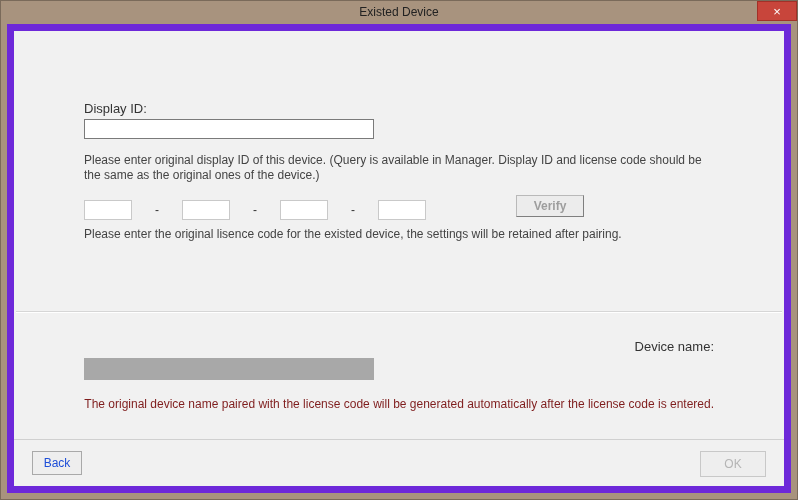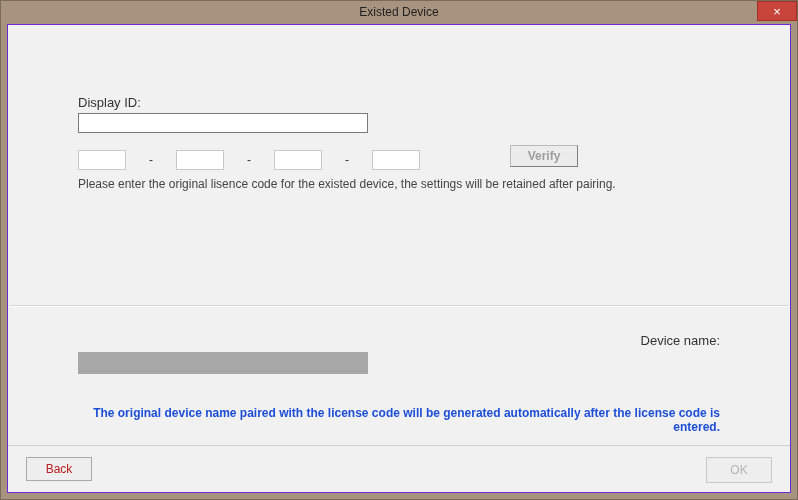--- a/index.html
+++ b/index.html
@@ -47,21 +47,21 @@
     border: 1px solid #a33028;
     box-sizing: border-box;
   }
   .client {
     position: absolute;
     top: 23px;
     left: 6px;
     right: 6px;
     bottom: 6px;
     background: #f1f1f1;
-    border: 1px solid #6d28d9;
+    border: 7px solid #6d28d9;
     box-sizing: border-box;
     padding: 70px 70px 0 70px;
   }
   .label {
     font-size: 13px;
     color: #333;
     margin-bottom: 3px;
   }
   .display-id-input {
     width: 290px;
@@ -142,43 +142,42 @@
   .device-name-box {
     margin-top: 4px;
     width: 290px;
     height: 22px;
     background: #a8a8a8;
     border: none;
     box-sizing: border-box;
   }
   .help-text-3 {
     font-size: 12px;
-    color: #1d4ed8;
-    margin-top: 32px;
-    font-weight: bold;
+    color: #7f1d1d;
+    margin-top: 17px;
   }
   .footer {
     position: absolute;
     left: 0;
     right: 0;
     bottom: 0;
     height: 46px;
     border-top: 1px solid #d0d0d0;
     background: #f1f1f1;
   }
   .back-btn {
     position: absolute;
     left: 18px;
     top: 11px;
-    width: 66px;
+    width: 50px;
     height: 24px;
     border: 1px solid #a9a9a9;
     background: #eee;
     font-size: 12px;
-    color: #b91c1c;
+    color: #1d4ed8;
     cursor: pointer;
     box-sizing: border-box;
   }
   .ok-btn {
     position: absolute;
     right: 18px;
     top: 11px;
     width: 66px;
     height: 26px;
     border: 1px solid #c8c8c8;
@@ -199,20 +198,21 @@
     <div class="close-btn">
       <span>×</span>
     </div>
   </div>
 
   <div class="client">
 
     <div>
       <div class="label">Display ID:</div>
       <input type="text" class="display-id-input" value="" style="">
+      <div class="help-text">Please enter original display ID of this device. (Query is available in Manager. Display ID and license code should be the same as the original ones of the device.)</div>
     </div>
 
     <div class="section-gap">
       <div class="code-row">
         <input type="text" class="code-input" value="" style="">
         <span class="code-sep">-</span>
         <input type="text" class="code-input" value="" style="">
         <span class="code-sep">-</span>
         <input type="text" class="code-input" value="" style="">
         <span class="code-sep">-</span>

